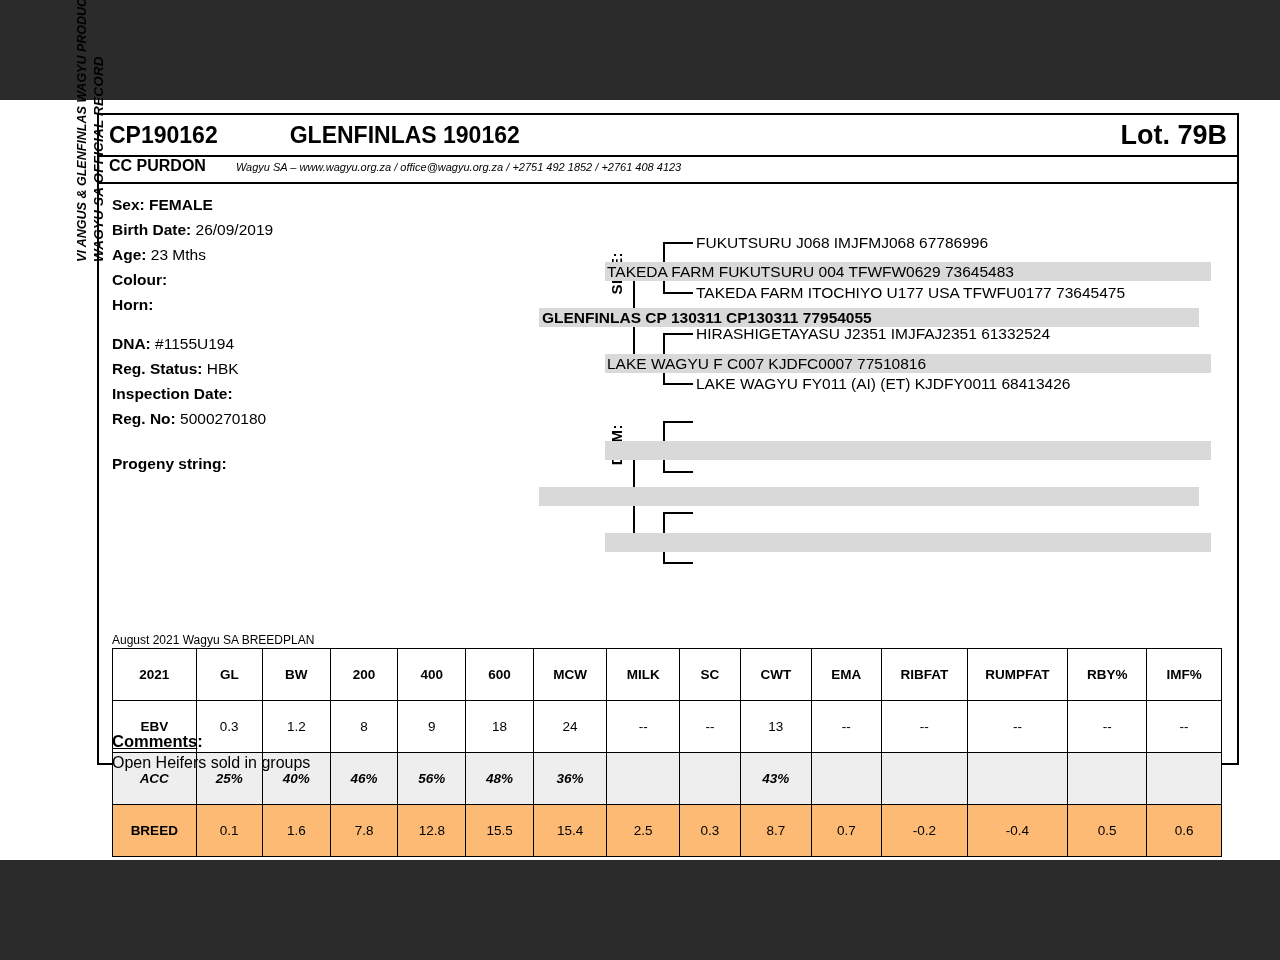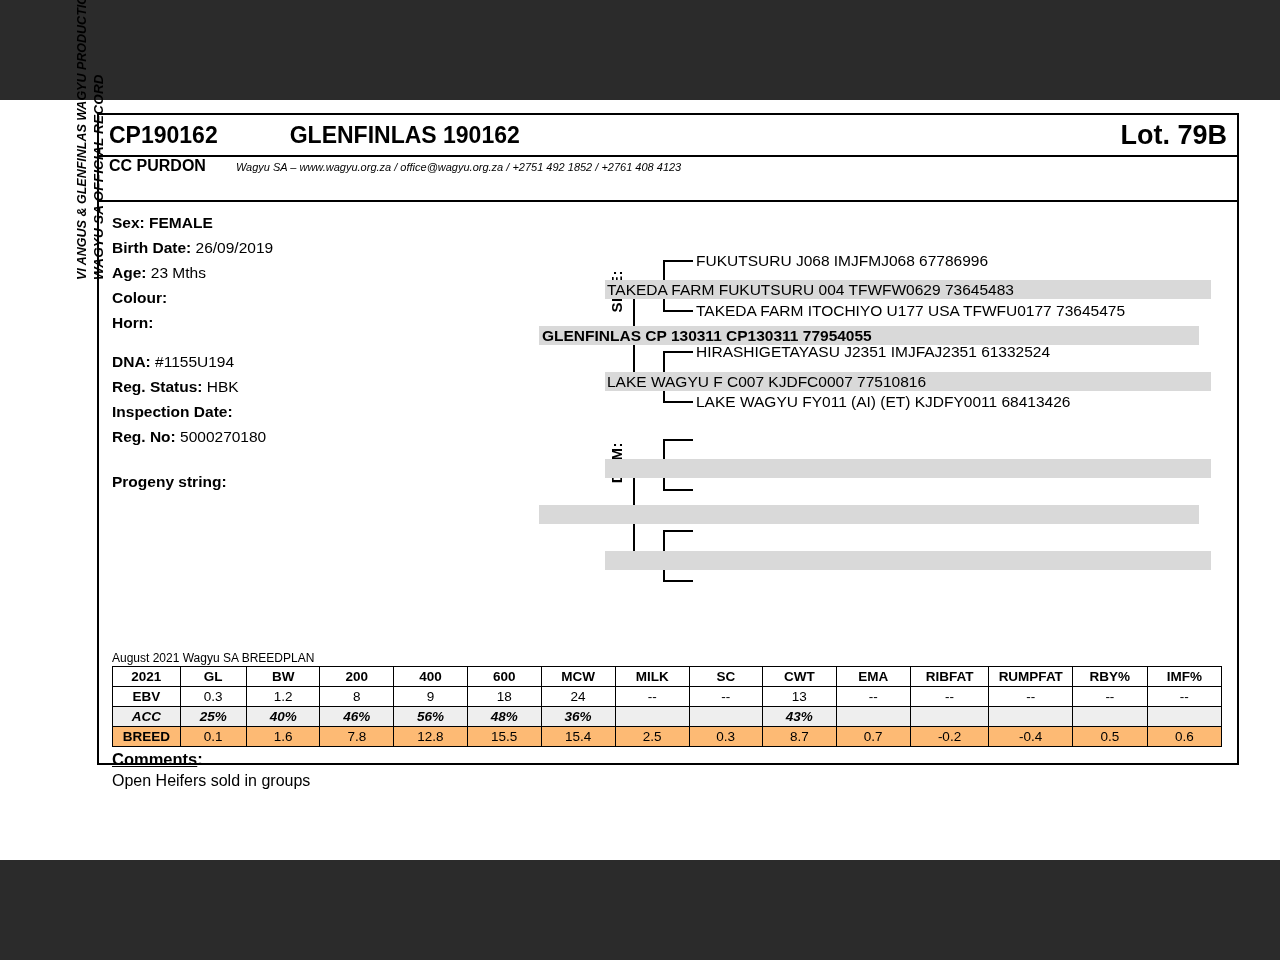--- a/index.html
+++ b/index.html
@@ -56,21 +56,21 @@
   .hdr-lot {
     margin-left: auto;
     font-size: 27px;
     font-weight: bold;
     white-space: nowrap;
   }
   .hdr-row2 {
     display: flex;
     align-items: baseline;
     border-bottom: 2px solid #000;
-    height: 45px;
+    height: 27px;
     padding: 0 10px;
     box-sizing: border-box;
   }
   .hdr-owner {
     font-size: 16px;
     font-weight: bold;
     white-space: nowrap;
   }
   .hdr-contact {
     font-size: 11px;
@@ -174,21 +174,21 @@
     left: 13px;
     top: 464px;
     border-collapse: collapse;
     width: 1110px;
     font-size: 13.5px;
   }
   table.bp td, table.bp th {
     border: 1.5px solid #000;
     text-align: center;
     height: 19px;
-    padding: 0;
+    padding: 16px;
     font-weight: bold;
   }
   table.bp tr.acc td {
     font-style: italic;
     background: #eeeeee;
     font-weight: bold;
   }
   table.bp tr.ebv td:first-child,
   table.bp tr.acc td:first-child,
   table.bp tr.breed td:first-child,

